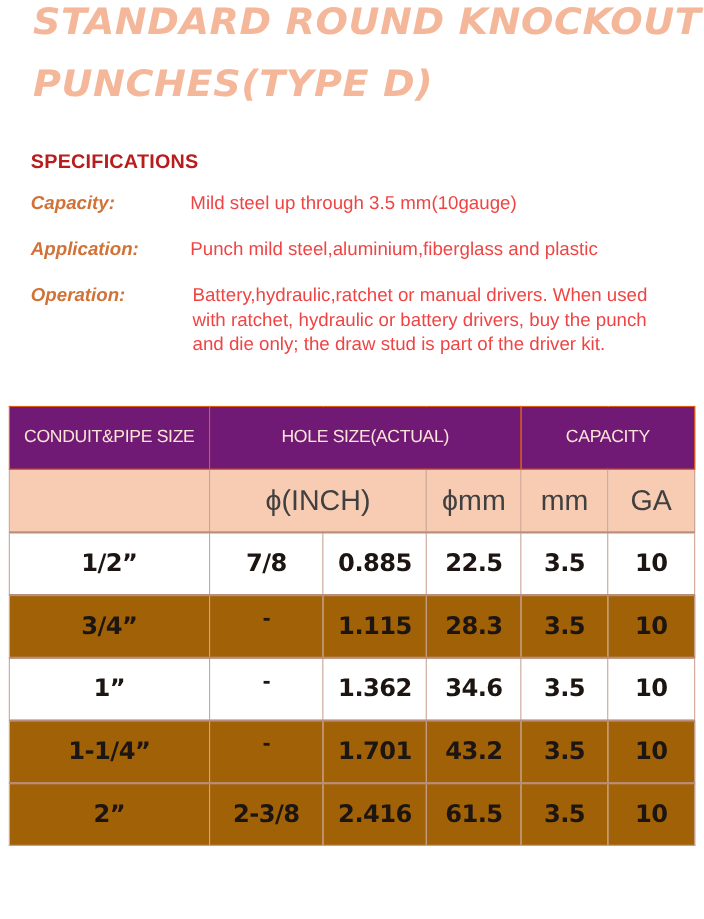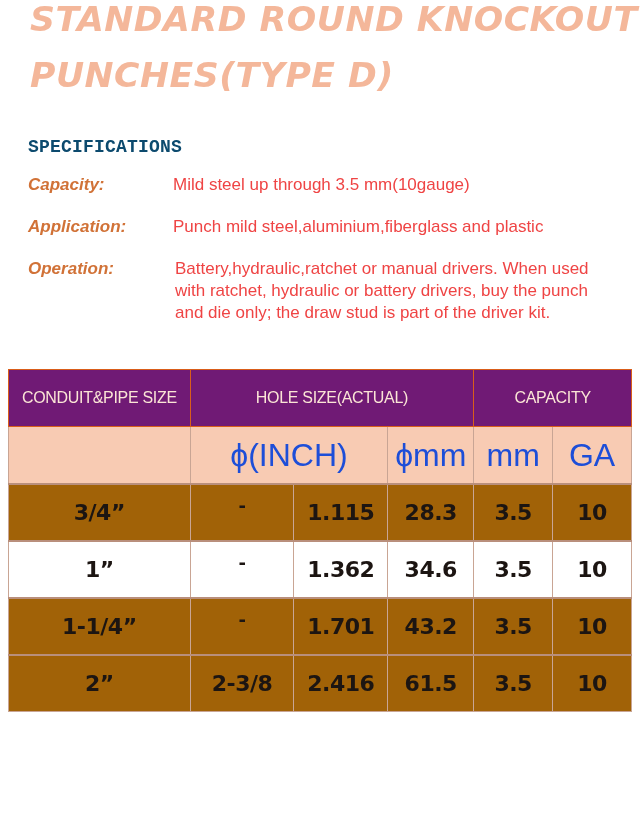--- a/index.html
+++ b/index.html
@@ -1,27 +1,27 @@
 <!DOCTYPE html>
 <html><head>
 <meta charset="utf-8">
 <style>
   html, body { margin: 0; padding: 0; background: #ffffff; }
   body { width: 640px; height: 835px; position: relative; overflow: hidden; font-family: "Liberation Sans", sans-serif; }
   .title { position: absolute; left: 30px; font-family: "DejaVu Sans", sans-serif; font-weight: bold; font-style: italic; color: #f4b79a; font-size: 33px; letter-spacing: 0.5px; white-space: nowrap; transform: scaleX(1.05); transform-origin: left; }
   .title.l1 { top: 0px; }
   .title.l2 { top: 56px; }
-  .spec-head { position: absolute; left: 28px; top: 137px; font-weight: bold; font-size: 18px; color: #0c4a6e; letter-spacing: 0.2px; font-family: Liberation Mono, monospace; }
+  .spec-head { position: absolute; left: 28px; top: 137px; font-weight: bold; font-size: 18px; color: #b91c1c; letter-spacing: 0.2px; }
   .spec-row { position: absolute; left: 28px; font-size: 17px; line-height: 21px; color: #c0794f; }
   .spec-row .lbl { position: absolute; left: 0; top: 0; font-weight: bold; color: #d17237; white-space: nowrap; font-style: italic; }
   .spec-row .val { position: absolute; top: 0; white-space: nowrap; color: #ef4444; margin-left: 28px; }
   table { position: absolute; left: 8px; top: 369px; border-collapse: collapse; width: 624px; }
   td, th { border: 1px solid #c9a594; text-align: center; padding: 0; }
   th.main { background: #701a75; color: #fbe5d6; font-weight: normal; font-size: 16px; height: 56px; letter-spacing: -0.3px; border-color: #d95d1a; }
-  tr.sub td { background: #f8cbb3; height: 56px; font-size: 32px; color: #1d4ed8; }
+  tr.sub td { background: #f8cbb3; height: 56px; font-size: 26px; color: #404040; }
   tr.data td { height: 55px; font-family: "DejaVu Sans", sans-serif; font-weight: bold; font-size: 22px; color: #1c1512; letter-spacing: -0.5px; }
   tr.data.alt td { background: #a16207; }
   tr.data.plain td { background: #ffffff; }
   tr.data { border-top: 2px solid #b98f7c; }
   .dash { font-size: 18px; position: relative; top: -8px; }
 </style>
 </head>
 <body>
 
 <div class="title l1">STANDARD ROUND KNOCKOUT</div>
@@ -59,20 +59,28 @@
     <th class="main" colspan="3">HOLE SIZE(ACTUAL)</th>
     <th class="main" colspan="2">CAPACITY</th>
   </tr>
   <tr class="sub">
     <td></td>
     <td colspan="2">ϕ(INCH)</td>
     <td>ϕmm</td>
     <td>mm</td>
     <td>GA</td>
   </tr>
+  <tr class="data plain">
+    <td>1/2”</td>
+    <td>7/8</td>
+    <td>0.885</td>
+    <td>22.5</td>
+    <td>3.5</td>
+    <td>10</td>
+  </tr>
   <tr class="data alt">
     <td>3/4”</td>
     <td><span class="dash">-</span></td>
     <td>1.115</td>
     <td>28.3</td>
     <td>3.5</td>
     <td>10</td>
   </tr>
   <tr class="data plain">
     <td>1”</td>

